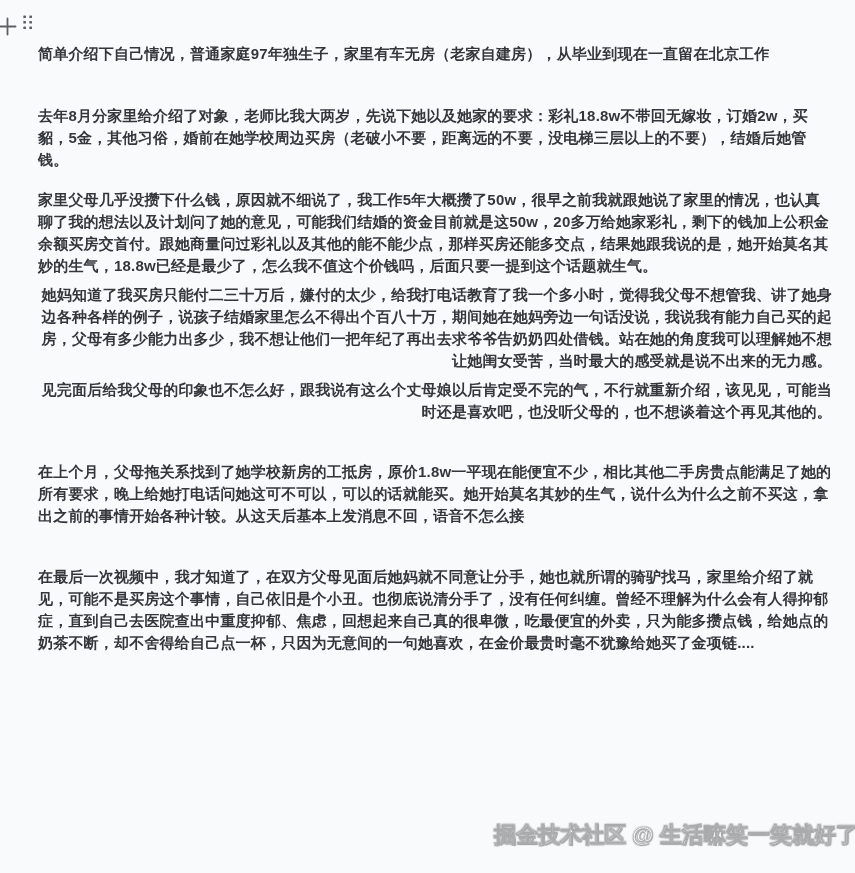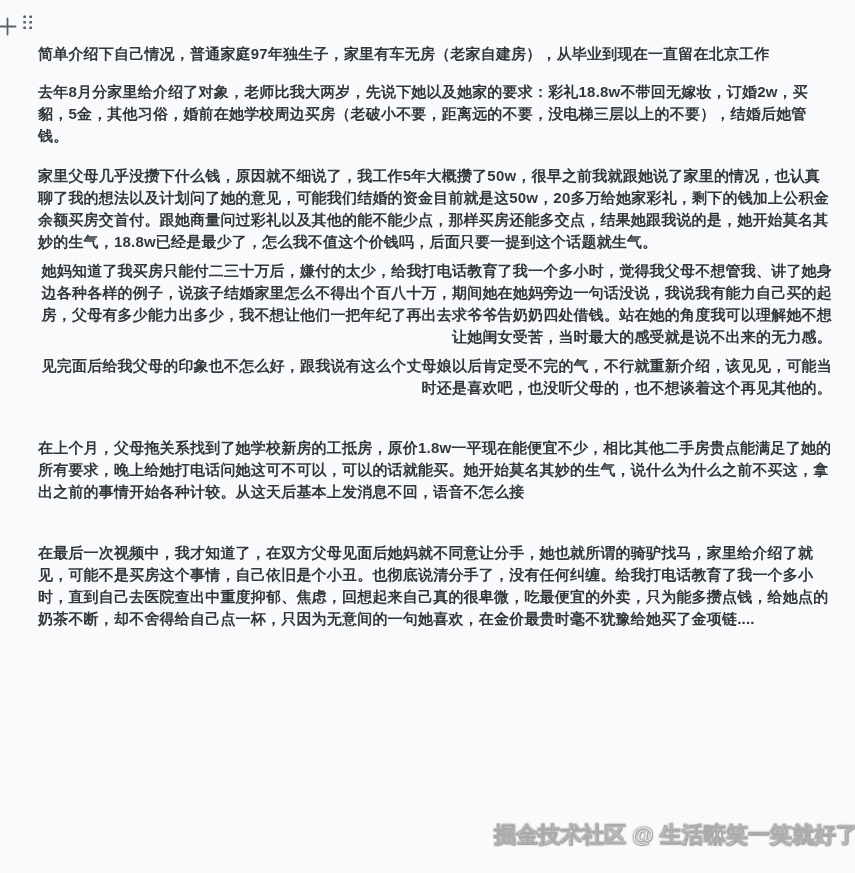--- a/index.html
+++ b/index.html
@@ -54,21 +54,21 @@
     color: #33373c;
     font-size: 15px;
     line-height: 22px;
     letter-spacing: 0.2px;
     font-weight: bold;
   }
   .para {
     margin: 0;
     overflow-wrap: break-word;
   }
-  .mt-40 { margin-top: 16px; }
+  .mt-40 { margin-top: 40px; }
   .mt-39 { margin-top: 39px; }
   .mt-38 { margin-top: 38px; }
   .mt-37 { margin-top: 37px; }
   .mt-18 { margin-top: 18px; }
   .mt-7  { margin-top: 7px; text-align: right; }
   
   .watermark {
     position: absolute;
     left: 494px;
     top: 820px;
@@ -110,18 +110,18 @@
     </span>
   </div>
 
   <div class="content">
     <p class="para">简单介绍下自己情况，普通家庭97年独生子，家里有车无房（老家自建房），从毕业到现在一直留在北京工作</p>
     <p class="para mt-40">去年8月分家里给介绍了对象，老师比我大两岁，先说下她以及她家的要求：彩礼18.8w不带回无嫁妆，订婚2w，买貂，5金，其他习俗，婚前在她学校周边买房（老破小不要，距离远的不要，没电梯三层以上的不要），结婚后她管钱。</p>
     <p class="para mt-18">家里父母几乎没攒下什么钱，原因就不细说了，我工作5年大概攒了50w，很早之前我就跟她说了家里的情况，也认真聊了我的想法以及计划问了她的意见，可能我们结婚的资金目前就是这50w，20多万给她家彩礼，剩下的钱加上公积金余额买房交首付。跟她商量问过彩礼以及其他的能不能少点，那样买房还能多交点，结果她跟我说的是，她开始莫名其妙的生气，18.8w已经是最少了，怎么我不值这个价钱吗，后面只要一提到这个话题就生气。</p>
     <p class="para mt-7">她妈知道了我买房只能付二三十万后，嫌付的太少，给我打电话教育了我一个多小时，觉得我父母不想管我、讲了她身边各种各样的例子，说孩子结婚家里怎么不得出个百八十万，期间她在她妈旁边一句话没说，我说我有能力自己买的起房，父母有多少能力出多少，我不想让他们一把年纪了再出去求爷爷告奶奶四处借钱。站在她的角度我可以理解她不想让她闺女受苦，当时最大的感受就是说不出来的无力感。</p>
     <p class="para mt-7">见完面后给我父母的印象也不怎么好，跟我说有这么个丈母娘以后肯定受不完的气，不行就重新介绍，该见见，可能当时还是喜欢吧，也没听父母的，也不想谈着这个再见其他的。</p>
     <p class="para mt-38">在上个月，父母拖关系找到了她学校新房的工抵房，原价1.8w一平现在能便宜不少，相比其他二手房贵点能满足了她的所有要求，晚上给她打电话问她这可不可以，可以的话就能买。她开始莫名其妙的生气，说什么为什么之前不买这，拿出之前的事情开始各种计较。从这天后基本上发消息不回，语音不怎么接</p>
-    <p class="para mt-39">在最后一次视频中，我才知道了，在双方父母见面后她妈就不同意让分手，她也就所谓的骑驴找马，家里给介绍了就见，可能不是买房这个事情，自己依旧是个小丑。也彻底说清分手了，没有任何纠缠。给我打电话教育了我一个多小时，直到自己去医院查出中重度抑郁、焦虑，回想起来自己真的很卑微，吃最便宜的外卖，只为能多攒点钱，给她点的奶茶不断，却不舍得给自己点一杯，只因为无意间的一句她喜欢，在金价最贵时毫不犹豫给她买了金项链....</p>
+    <p class="para mt-39">在最后一次视频中，我才知道了，在双方父母见面后她妈就不同意让分手，她也就所谓的骑驴找马，家里给介绍了就见，可能不是买房这个事情，自己依旧是个小丑。也彻底说清分手了，没有任何纠缠。曾经不理解为什么会有人得抑郁症，直到自己去医院查出中重度抑郁、焦虑，回想起来自己真的很卑微，吃最便宜的外卖，只为能多攒点钱，给她点的奶茶不断，却不舍得给自己点一杯，只因为无意间的一句她喜欢，在金价最贵时毫不犹豫给她买了金项链....</p>
   </div>
 
   <div class="watermark">掘金技术社区 @ 生活嘛笑一笑就好了</div>
 
 </div>
 
 </body></html>

